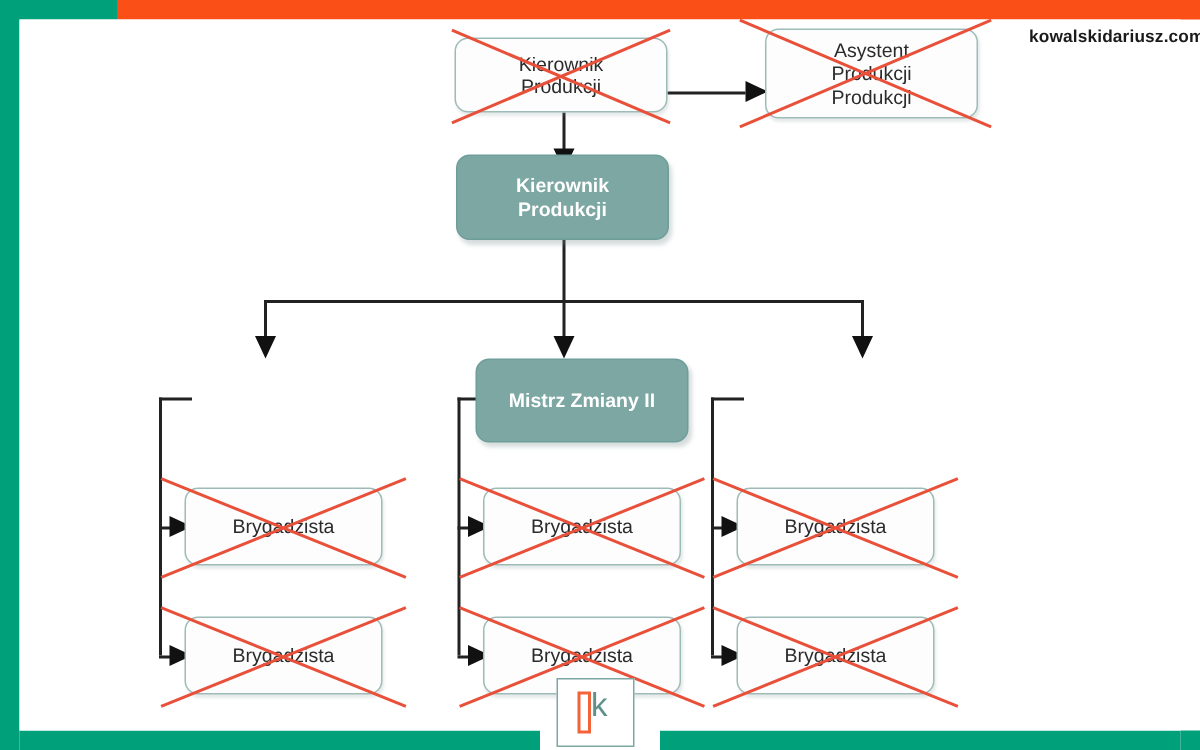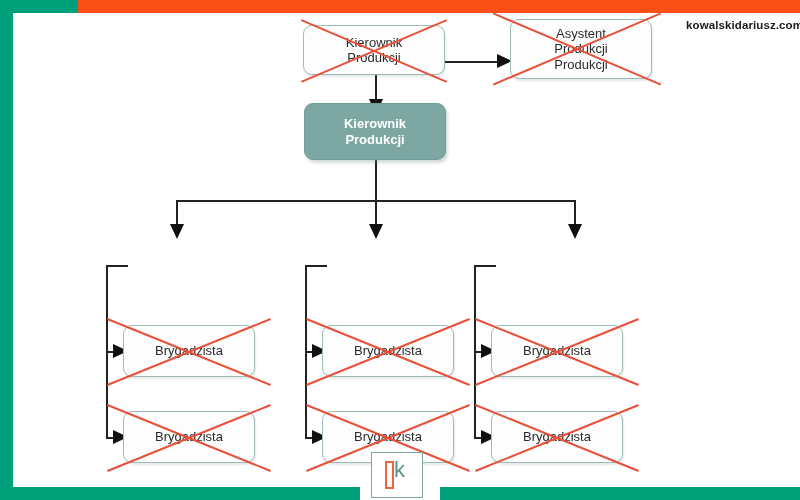--- a/index.html
+++ b/index.html
@@ -210,20 +210,23 @@
       <span style="transform: rotate(-23deg);"></span>
     </div>
 
     <div class="node filled" style="left:291px; top:90px; width:142px; height:57px;">
       <span class="label">
         <span>Kierownik</span><br>
         <span>Produkcji</span>
       </span>
     </div>
 
+    <div class="node filled" style="left:304px; top:226px; width:142px; height:56px;">
+      <span class="label">Mistrz Zmiany II</span>
+    </div>
 
     <div class="node hollow" style="left:110px; top:312px; width:132px; height:52px;">
       <span class="label">Brygadzista</span>
     </div>
     <div class="cross" style="left:88px; top:302px; width:176px; height:72px;">
       <span style="transform: rotate(22deg);"></span>
       <span style="transform: rotate(-22deg);"></span>
     </div>
 
     <div class="node hollow" style="left:110px; top:398px; width:132px; height:52px;">

